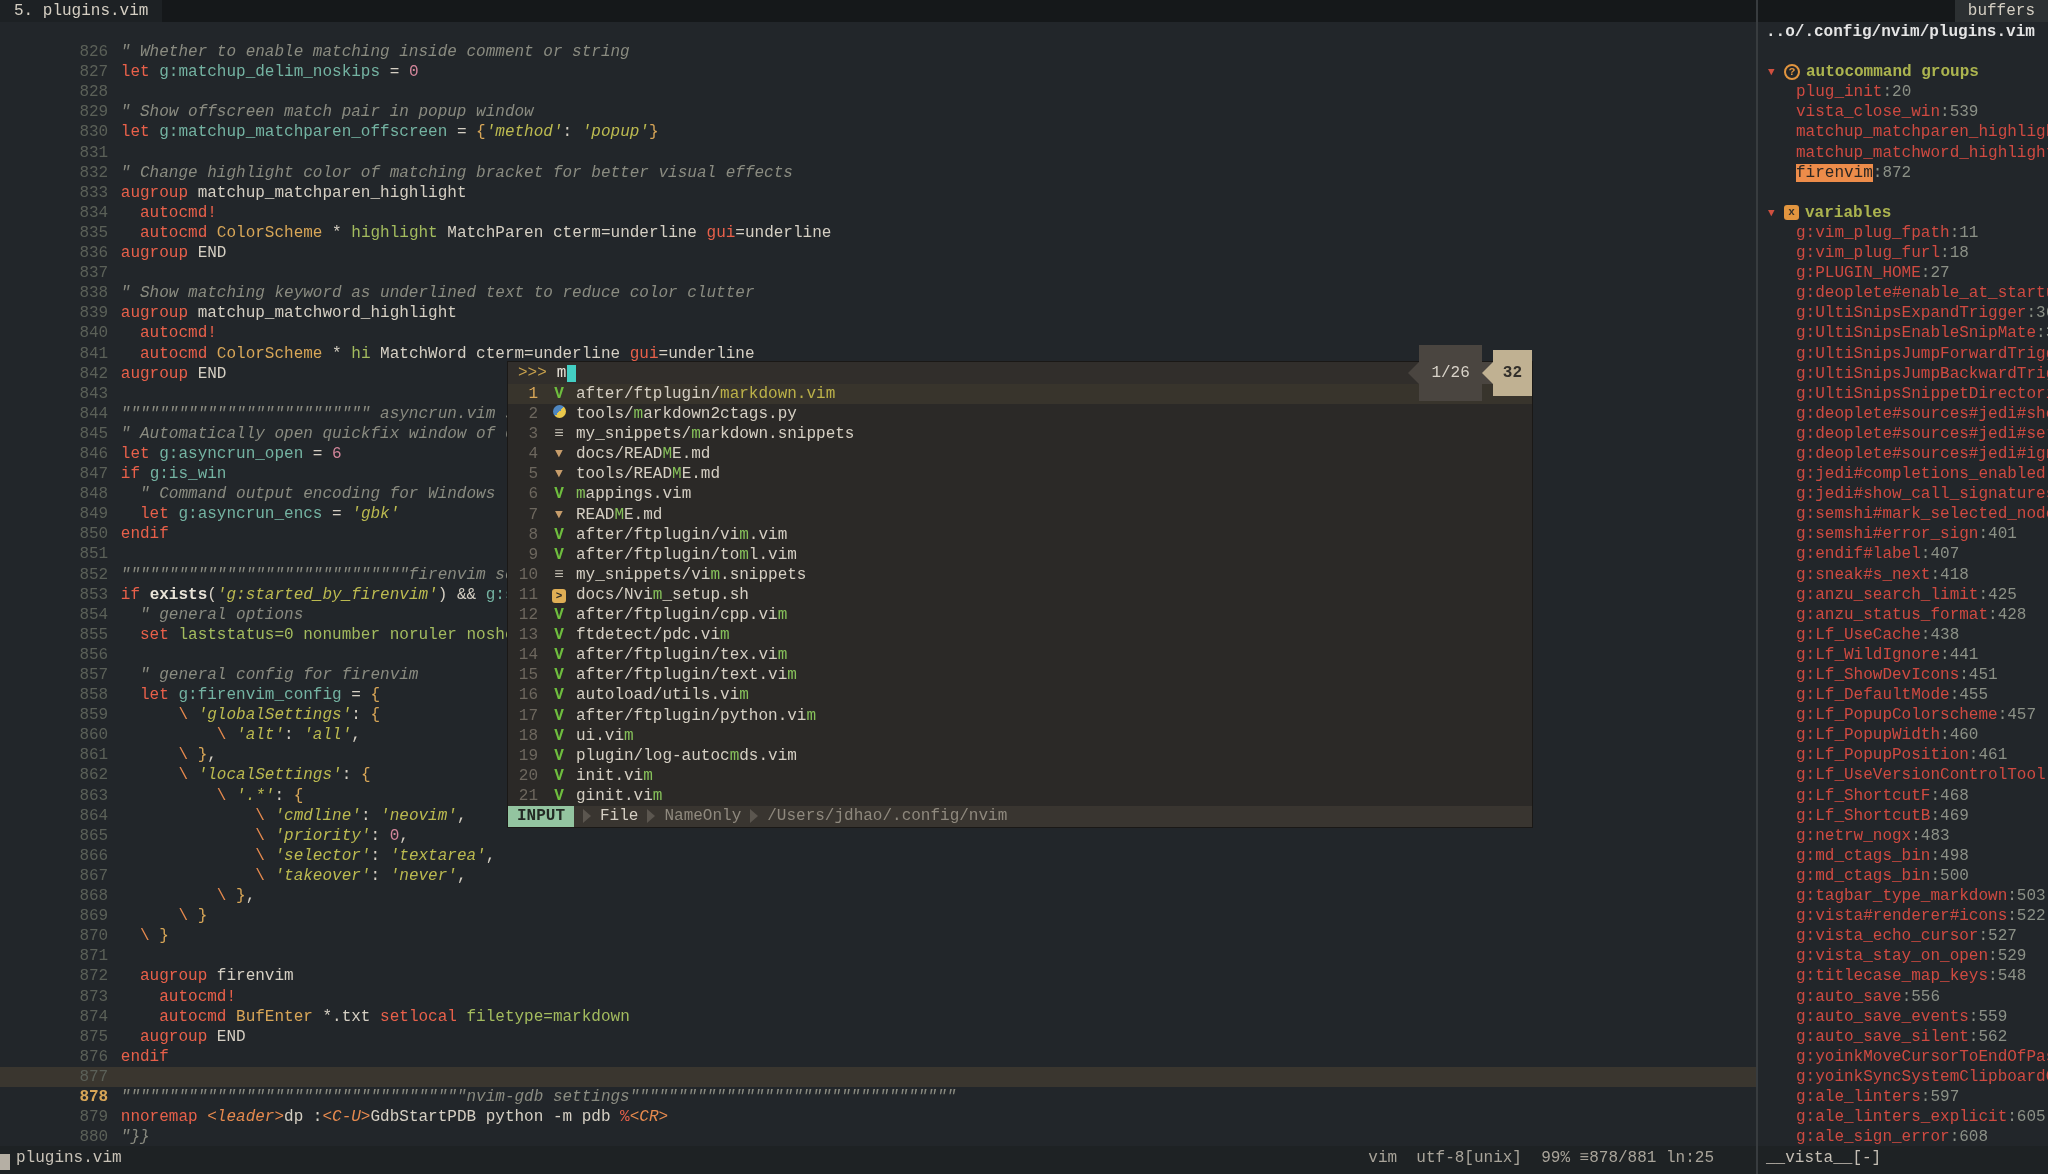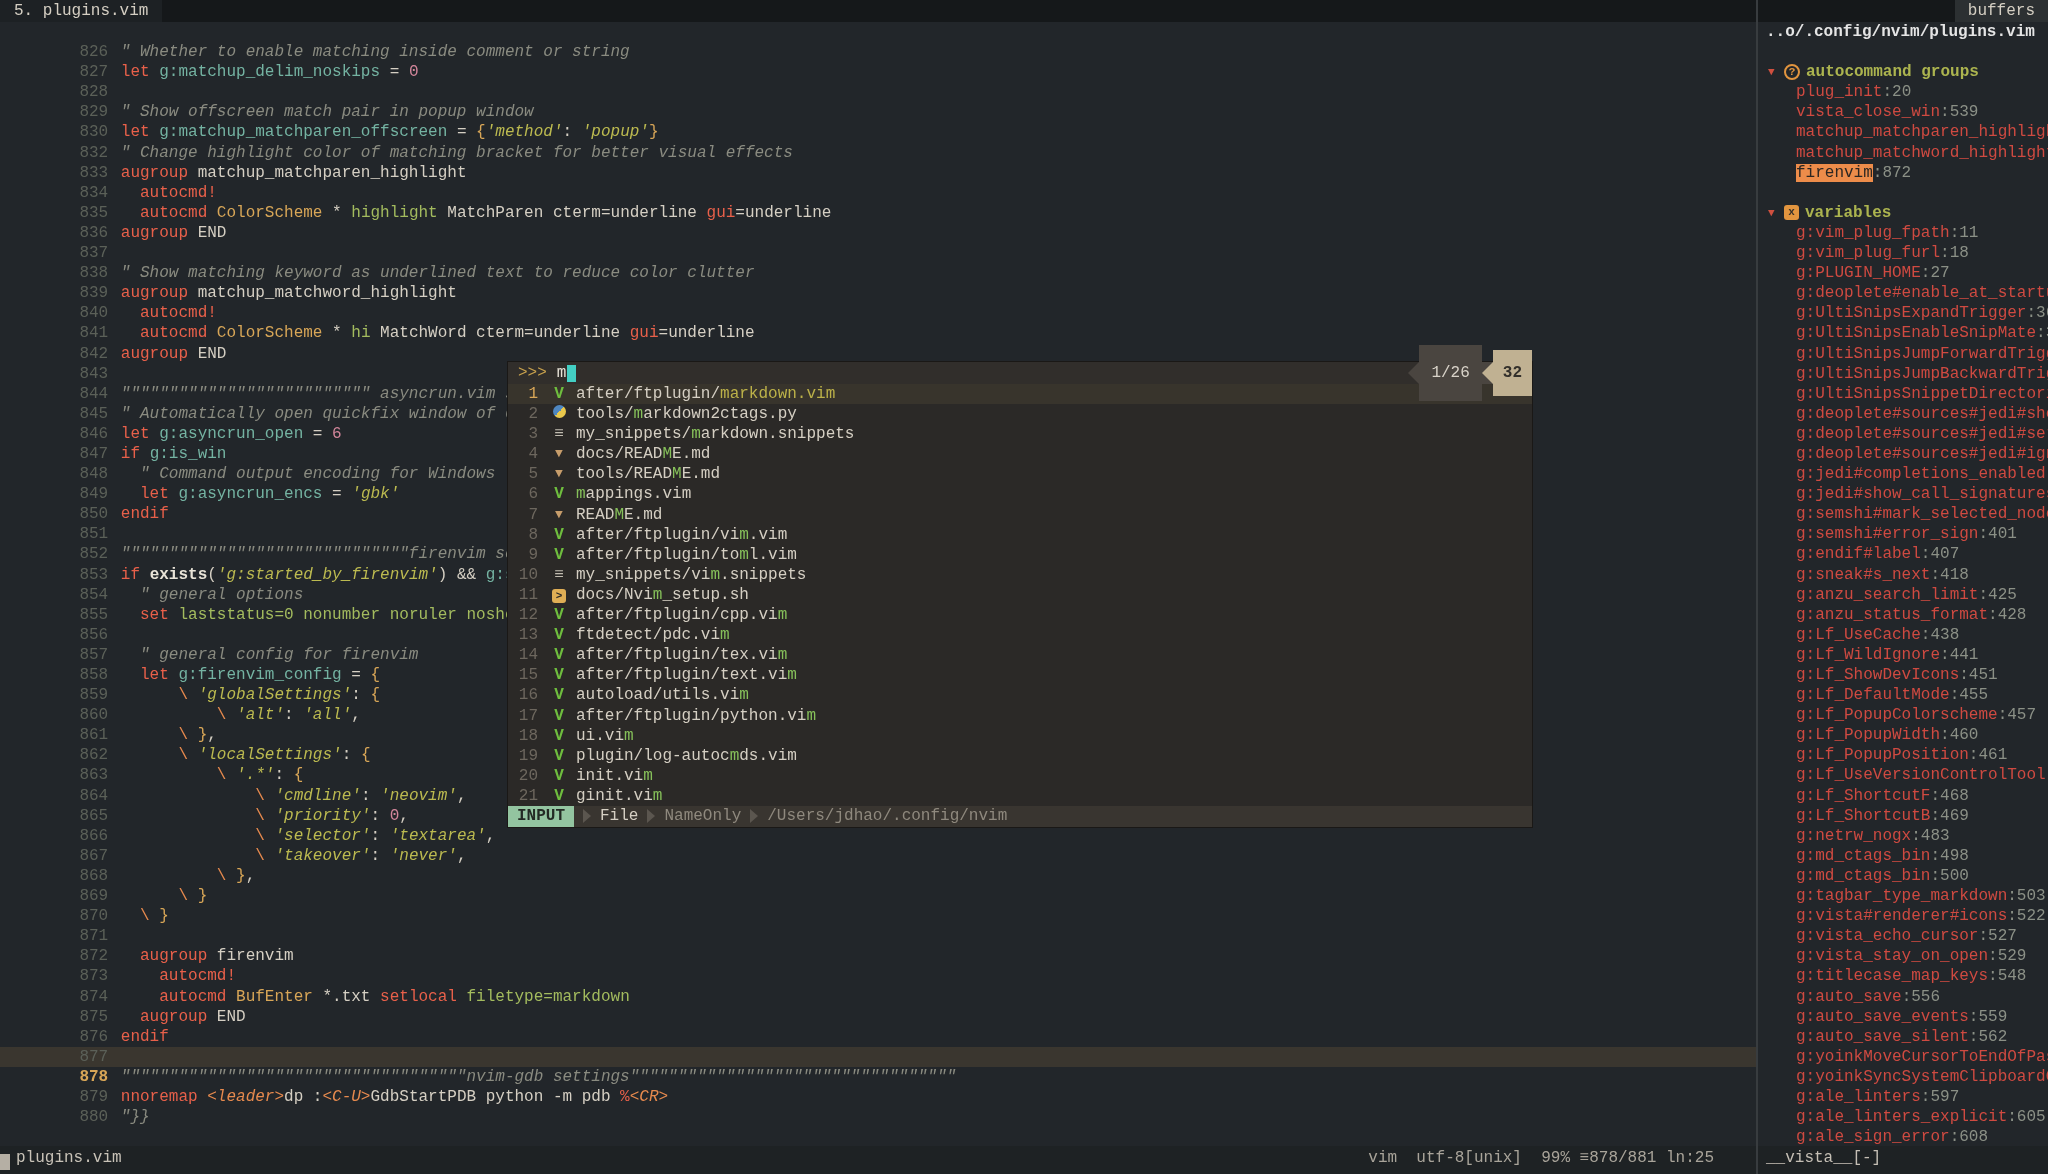--- a/index.html
+++ b/index.html
@@ -98,20 +98,23 @@
       <div class="line">
         <span class="gutter">828</span><span class="code"></span>
       </div>
       <div class="line">
         <span class="gutter">829</span><span class="code"><span class="tk-c">" Show offscreen match pair in popup window</span></span>
       </div>
       <div class="line">
         <span class="gutter">830</span><span class="code"><span class="tk-r">let</span><span class="tk-f"> </span><span class="tk-t">g:matchup_matchparen_offscreen</span><span class="tk-f"> = </span><span class="tk-y">{</span><span class="tk-s">'method'</span><span class="tk-f">: </span><span class="tk-s">'popup'</span><span class="tk-y">}</span></span>
       </div>
       <div class="line">
+        <span class="gutter">831</span><span class="code"></span>
+      </div>
+      <div class="line">
         <span class="gutter">832</span><span class="code"><span class="tk-c">" Change highlight color of matching bracket for better visual effects</span></span>
       </div>
       <div class="line">
         <span class="gutter">833</span><span class="code"><span class="tk-r">augroup</span><span class="tk-f"> matchup_matchparen_highlight</span></span>
       </div>
       <div class="line">
         <span class="gutter">834</span><span class="code"><span class="tk-r">  autocmd!</span></span>
       </div>
       <div class="line">
         <span class="gutter">835</span><span class="code"><span class="tk-r">  autocmd</span><span class="tk-f"> </span><span class="tk-y">ColorScheme</span><span class="tk-f"> * </span><span class="tk-g">highlight</span><span class="tk-f"> MatchParen cterm=underline </span><span class="tk-r">gui</span><span class="tk-f">=underline</span></span>

